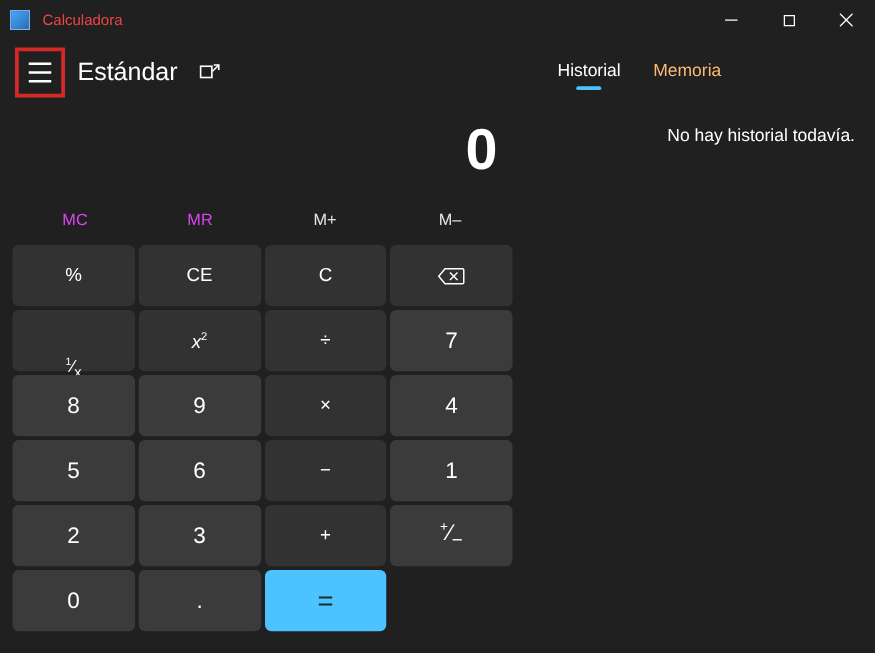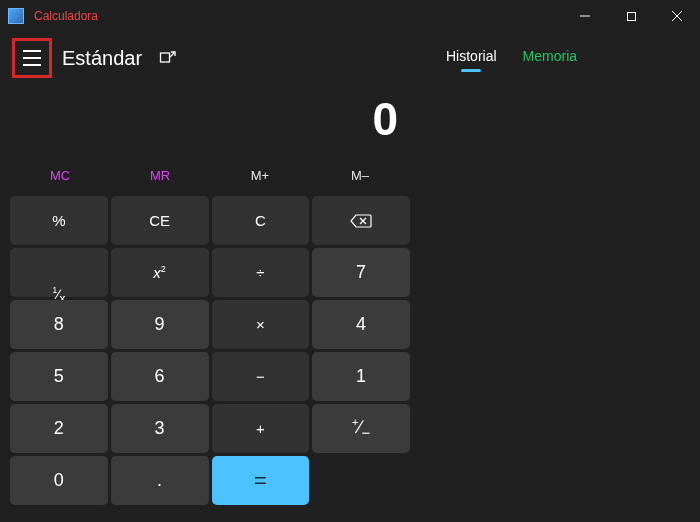--- a/index.html
+++ b/index.html
@@ -18,21 +18,21 @@
   .hamburger-wrap { width:40px; height:40px; display:flex; align-items:center; justify-content:center; border:3px solid #d62828; }
   .hamburger-lines { display:flex; flex-direction:column; gap:5px; }
   .hamburger-lines span { display:block; width:18px; height:2px; background:#fff; }
   .mode-title { font-size:20px; font-weight:400; margin-left:10px; }
   .pin-btn { width:36px; height:36px; display:flex; align-items:center; justify-content:center; margin-left:8px; }
   .pin-btn svg { stroke:#fff; fill:none; }
 
   
   .right-panel { position:absolute; top:40px; right:0; width:270px; padding: 8px 16px 0 16px; text-align: right; }
   .tabs { display:flex; gap:26px; font-size:14px; }
-  .tab { position:relative; padding-bottom:8px; color:#22c55e; cursor:pointer; }
+  .tab { position:relative; padding-bottom:8px; color:#fdba74; cursor:pointer; }
   .tab.active { color:#fff; }
   .tab.active::after { content:""; position:absolute; left:50%; transform:translateX(-50%); bottom:0; width:20px; height:3px; background:#4cc2ff; border-radius:2px; }
   .history-empty { margin-top:28px; font-size:14px; color:#fff; }
 
   
   .calc-area { position:absolute; left:0; top:80px; width:420px; padding: 0 10px; }
   .display { text-align:right; font-size:46px; font-weight:600; padding: 12px 12px 6px 0; }
 
   .mem-row { display:flex; height:34px; margin-top:6px; }
   .mem-btn { flex:1; display:flex; align-items:center; justify-content:center; font-size:13px; color:#d946ef; }
@@ -90,20 +90,21 @@
       <line x1="16" y1="3" x2="11" y2="8" stroke-width="1.3"></line>
     </svg>
   </div>
 </div>
 
 <div class="right-panel">
   <div class="tabs">
     <div class="tab active">Historial</div>
     <div class="tab">Memoria</div>
   </div>
+  <div class="history-empty">No hay historial todavía.</div>
 </div>
 
 <div class="calc-area">
   <div class="display">0</div>
 
   <div class="mem-row">
     <div class="mem-btn">MC</div>
     <div class="mem-btn">MR</div>
     <div class="mem-btn enabled">M+</div>
     <div class="mem-btn enabled">M–</div>

